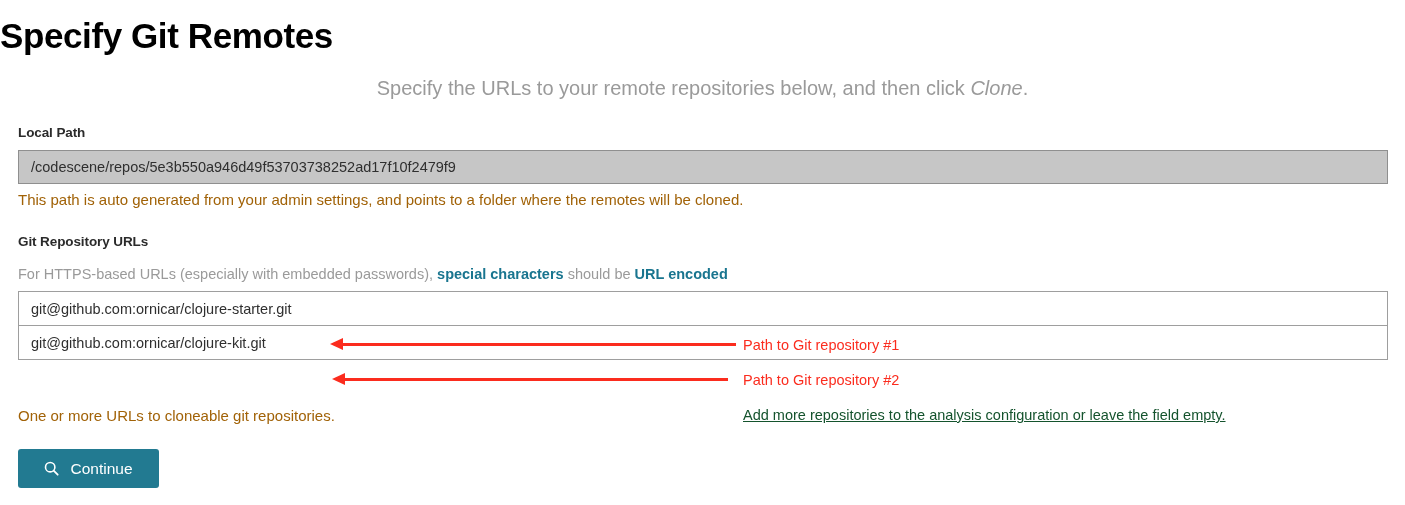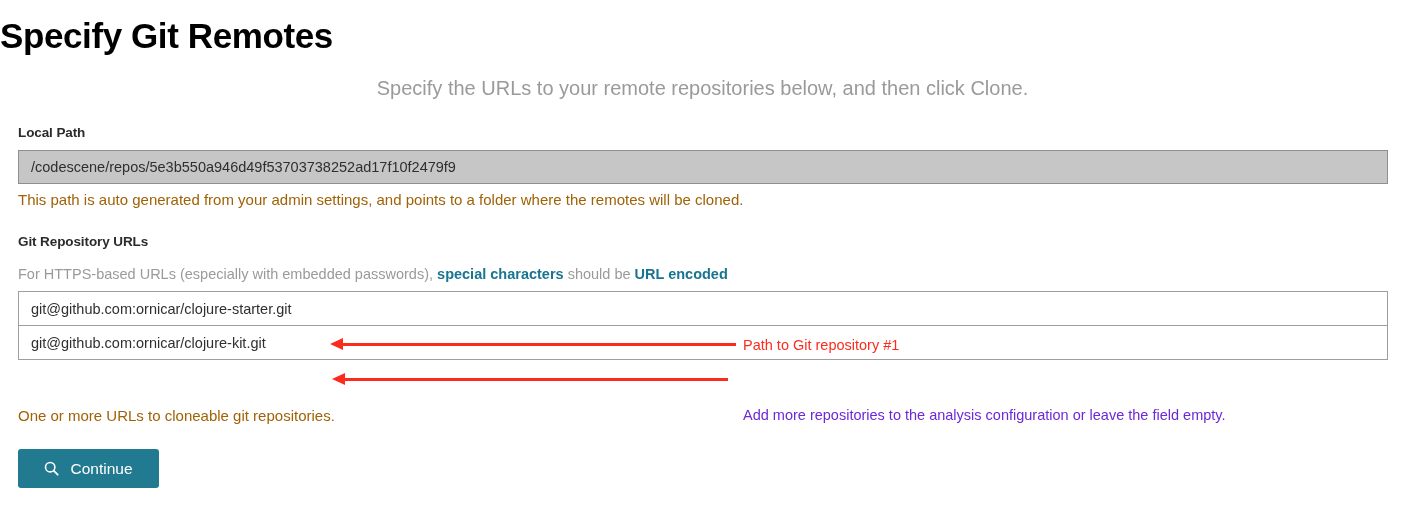--- a/index.html
+++ b/index.html
@@ -34,20 +34,21 @@
     top: 74px;
     left: 0;
     width: 1405px;
     text-align: center;
     font-size: 20px;
     color: #9a9a9a;
     line-height: 28px;
     font-weight: normal;
   }
   .page-subtitle .em {
+    font-style: italic;
   }
 
   .field-label {
     position: absolute;
     left: 18px;
     font-size: 13.5px;
     font-weight: bold;
     color: #2b2b2b;
     letter-spacing: -0.1px;
   }
@@ -165,21 +166,21 @@
 
   .ann-text {
     position: absolute;
     font-size: 14.5px;
     line-height: 20px;
     color: #fb2c1e;
     white-space: nowrap;
   }
   .ann-text-1 { left: 743px; top: 303px; }
   .ann-text-2 { left: 743px; top: 338px; }
-  .ann-text-3 { left: 743px; top: 373px; color: #6d28d9; }
+  .ann-text-3 { left: 743px; top: 373px; color: #14532d; text-decoration: underline; }
 
   .continue-button {
     position: absolute;
     left: 18px;
     top: 449px;
     width: 141px;
     height: 39px;
     background: #227a91;
     border: none;
     border-radius: 3px;
@@ -235,20 +236,21 @@
   <div class="ann-arrow ann-arrow-1">
     <div class="head"></div>
     <div class="shaft"></div>
   </div>
   <div class="ann-arrow ann-arrow-2">
     <div class="head"></div>
     <div class="shaft"></div>
   </div>
 
   <div class="ann-text ann-text-1">Path to Git repository #1</div>
+  <div class="ann-text ann-text-2">Path to Git repository #2</div>
   <div class="ann-text ann-text-3">Add more repositories to the analysis configuration or leave the field empty.</div>
 </div>
 
 <button class="continue-button">
   <svg class="search-icon" viewBox="0 0 16 16">
     <circle cx="6.6" cy="6.6" r="5" fill="none" stroke="#ffffff" stroke-width="1.7"></circle>
     <line x1="10.3" y1="10.3" x2="14.6" y2="14.6" stroke="#ffffff" stroke-width="1.9" stroke-linecap="round"></line>
   </svg>
   <span>Continue</span>
 </button>

